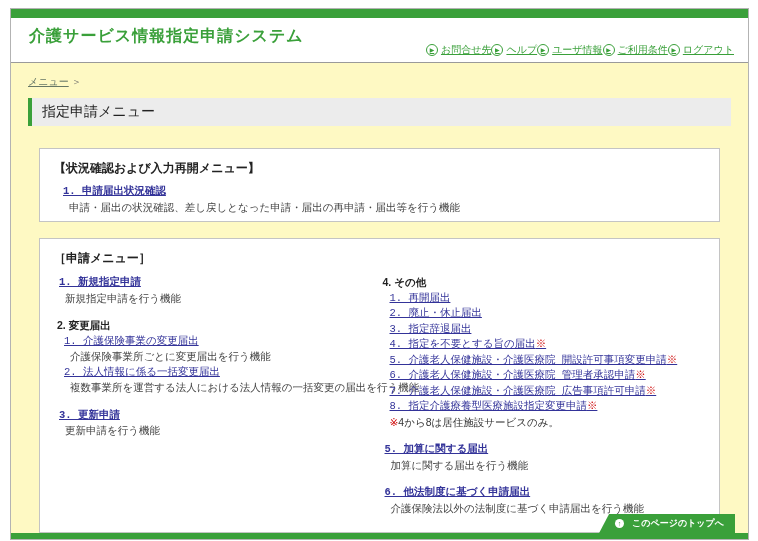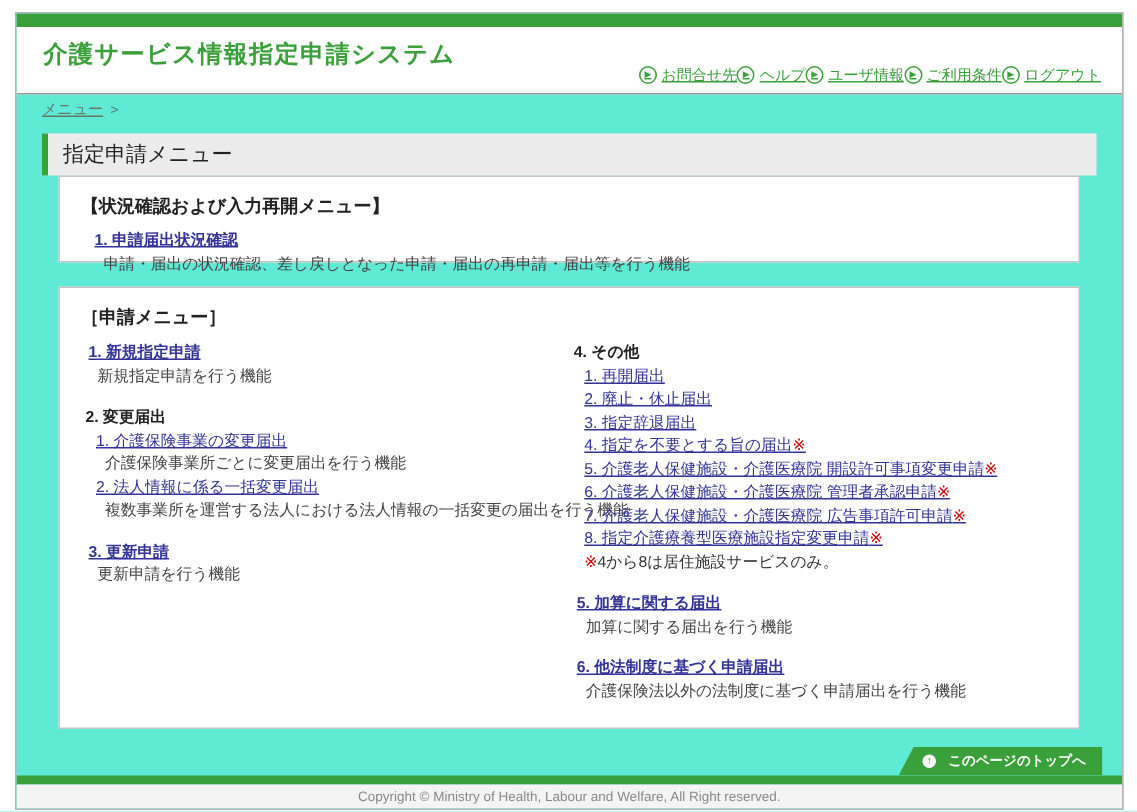--- a/index.html
+++ b/index.html
@@ -4,59 +4,59 @@
 <style>
   html,body { margin:0; padding:0; }
   body {
     width:758px; height:541px; position:relative; background:#ffffff;
     font-family:"Liberation Sans","DejaVu Sans",sans-serif;
     -webkit-font-smoothing:antialiased;
   }
   a { cursor:pointer; }
   .page {
     position:absolute; left:10px; right:9px; top:8px; bottom:1px;
-    border:1px solid #b3b3b3; background:#5eead4;
+    border:1px solid #b3b3b3; background:#fef9c3;
     display:flex; flex-direction:column; overflow:hidden;
   }
   .topbar { height:9px; background:var(--accent); flex:none; }
   .header { position:relative; height:44px; flex:none; border-bottom:1px solid #9a9a9a; background:#fff; }
   .app-title {
     position:absolute; left:18px; top:8px;
     font-size:16px; font-weight:bold; color:var(--accent); letter-spacing:1px;
   }
   .nav { position:absolute; right:14px; bottom:5px; display:flex; }
   .nav a {
     color:var(--accent); text-decoration:underline; font-size:10px;
     display:inline-flex; align-items:center; gap:3px; white-space:nowrap;
   }
   .ico-circle {
     width:10px; height:10px; flex:none; border:1px solid var(--accent); border-radius:50%;
     display:inline-flex; align-items:center; justify-content:center;
     font-size:6px; line-height:1; color:var(--accent);
   }
   .content { flex:1; padding:0 17px; position:relative; }
-  .breadcrumb { margin-top:3px; font-size:10px; color:#666; }
+  .breadcrumb { margin-top:12px; font-size:10px; color:#666; }
   .breadcrumb a { color:#667766; text-decoration:underline; }
   .pagetitle {
     margin-top:9px; background:#ececec; border-left:4px solid var(--accent);
     padding:5px 10px; font-size:14px; color:#222;
   }
   .menu-box {
     border:1px solid #c4c4c4; margin:0 11px; padding:11px 14px 16px;
     box-sizing:border-box; background:#fff;
   }
-  .box1 { height:58px; }
+  .box1 { margin-top:22px; height:74px; }
   .box2 { margin-top:16px; min-height:268px; }
   .box-title { font-size:12px; font-weight:bold; color:#222; }
   .box1 .items { margin-top:7px; margin-left:4px; }
   .cols { display:flex; margin-top:8px; }
   .col-left { width:50%; flex:none; }
   .col-right { flex:1; }
   .mi { font-size:10.5px; line-height:15.5px; white-space:nowrap; }
-  a.mi { color:var(--link); text-decoration:underline; display:block; width:fit-content; }
+  a.mi { color:var(--link); text-decoration:underline; display:block; width:fit-content;font-family:Liberation Mono, monospace; }
   .biglink { font-weight:bold; margin-left:5px; }
   .sublink { margin-left:10px; }
   .heading { font-weight:bold; color:#222; margin-left:3px; }
   .desc  { color:#444; margin-left:11px; }
   .desc2 { color:#444; margin-left:16px; }
   .note  { color:#333; margin-left:10px; }
   .mark  { color:var(--note); text-decoration:none; }
   .gap { height:12px; }
   .footer { flex:none; position:relative; }
   .top-btn {

